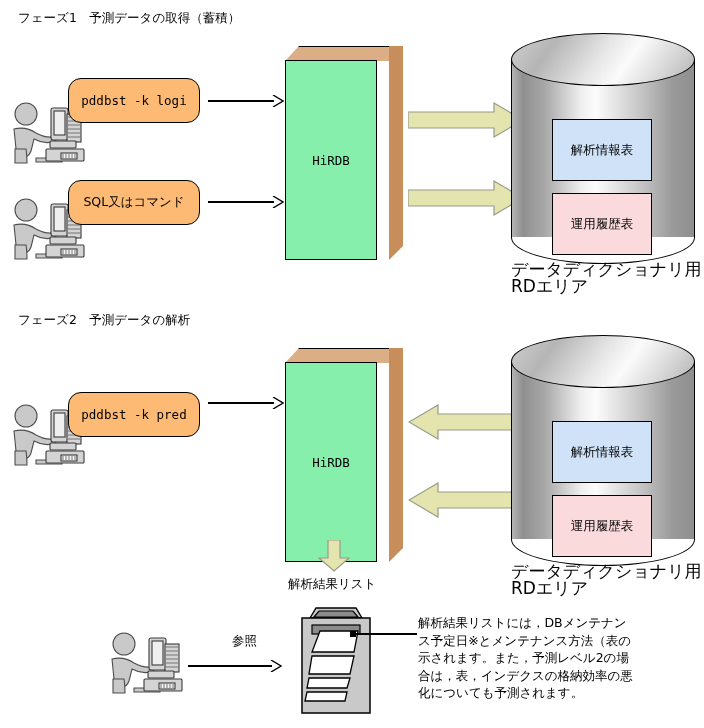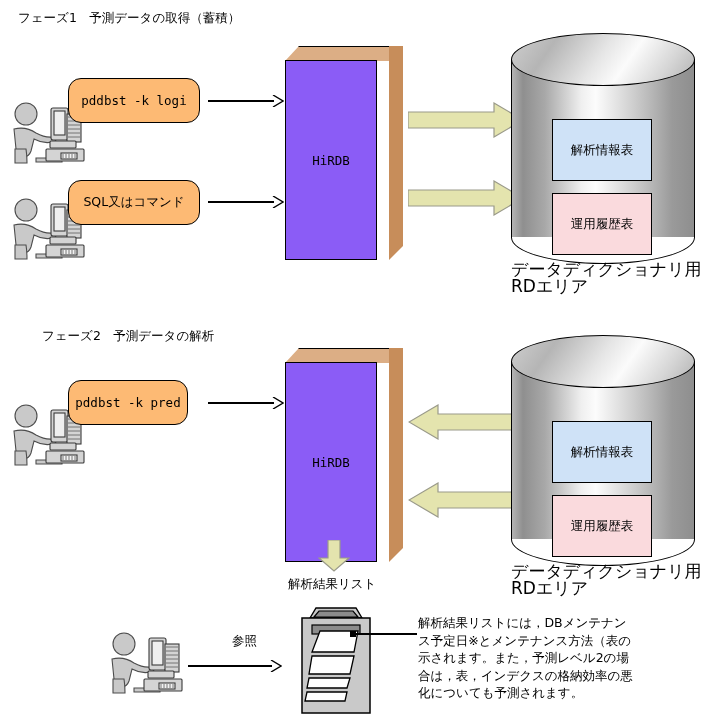--- a/index.html
+++ b/index.html
@@ -29,21 +29,21 @@
   .thin-arrow .shaft{
     position:absolute;left:0;top:5px;height:1.5px;background:#000;
   }
   .thin-arrow .head{
     position:absolute;top:0;width:12px;height:12px;
   }
 
   
   .box3d{}
   .box3d .front{
-    position:absolute;left:0;top:14px;background:#8b5cf6;
+    position:absolute;left:0;top:14px;background:#86efac;
     border:1.4px solid #000;box-sizing:border-box;
     display:flex;align-items:center;justify-content:center;
     font-family:"DejaVu Sans Mono","Liberation Mono",monospace;font-size:12.5px;
   }
   .box3d .side{position:absolute;background:#c78d5a;}
   .box3d .top{position:absolute;background:#dcae85;}
 
   
   .cyl{}
   .cyl .body{
@@ -206,21 +206,21 @@
   </div>
   <div class="tbl" style="left:41px;top:160px;width:100px;height:62px;background:#fadadd;">
     <span>運用履歴表</span>
   </div>
 </div>
 <div class="cyl-label" style="left:511px;top:261px;width:184px;">
   <div>データディクショナリ用</div>
   <div>RDエリア</div>
 </div>
 
-<div class="abs phase-title" style="left:18px;top:328px;margin-left:24px;">フェーズ2　予測データの解析</div>
+<div class="abs phase-title" style="left:18px;top:312px;">フェーズ2　予測データの解析</div>
 
 <div class="abs" style="left:6px;top:402px;width:86px;height:66px;">
   <svg width="86" height="66" viewBox="0 0 86 66">
     <g stroke="#4d4d4d" stroke-width="1.1" fill="#c9c9c9">
       <circle cx="20" cy="14" r="11"></circle>
       <path d="M8 29 q12 -3 22 4 q9 5 17 4 l3 4 q-11 4 -22 -2 l-3 12 q-2 6 -8 6 q-7 0 -7 -8 z"></path>
       <path d="M9 49 q0 10 0 14 l12 0 q0 -8 -1 -14 z"></path>
       <path d="M30 58 h26 v4 h-26 z"></path>
     </g>
     <g stroke="#3a3a3a" stroke-width="1.1" fill="#d4d4d4">
@@ -240,21 +240,21 @@
         <line x1="62" y1="37" x2="74" y2="37"></line>
       <line x1="57" y1="54" x2="57" y2="58"></line>
         <line x1="60" y1="54" x2="60" y2="58"></line>
       <line x1="63" y1="54" x2="63" y2="58"></line>
         <line x1="66" y1="54" x2="66" y2="58"></line>
       <line x1="69" y1="54" x2="69" y2="58"></line>
     </g>
   </svg>
 </div>
 
-<div class="abs bubble" style="left:68px;top:380px;width:120px;height:45px;">pddbst -k pred</div>
+<div class="abs bubble" style="left:68px;top:392px;width:132px;height:45px;">pddbst -k pred</div>
 
 <div class="abs thin-arrow" style="left:208px;top:397px;width:78px;">
   <div class="shaft" style="width:66px;"></div>
   <svg class="head" style="left:64px;" viewBox="0 0 12 12">
     <path d="M1 0 L11 6 L1 12" fill="none" stroke="#000" stroke-width="1.4"></path>
   </svg>
 </div>
 
 <div class="abs box3d" style="left:285px;top:348px;width:118px;height:216px;">
   <div class="top" style="left:0;top:0;width:118px;height:15px;

